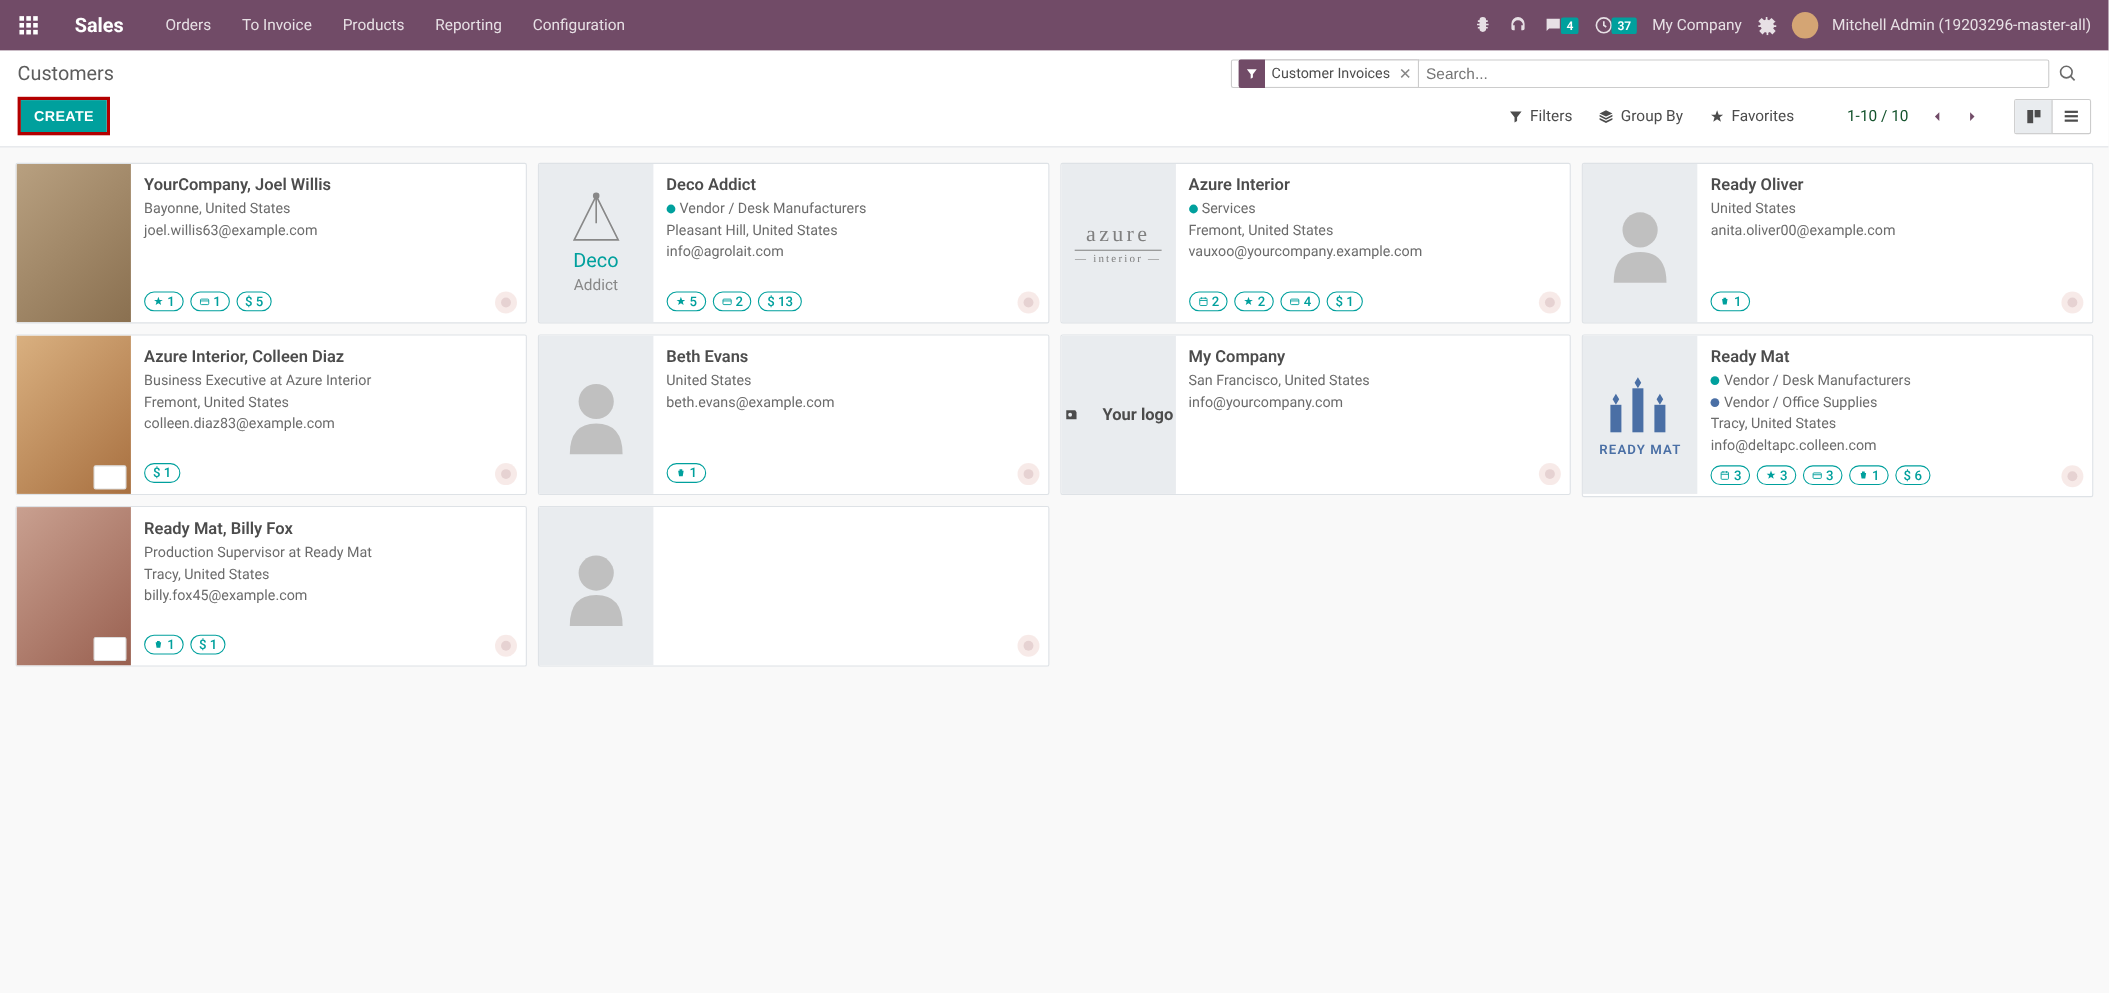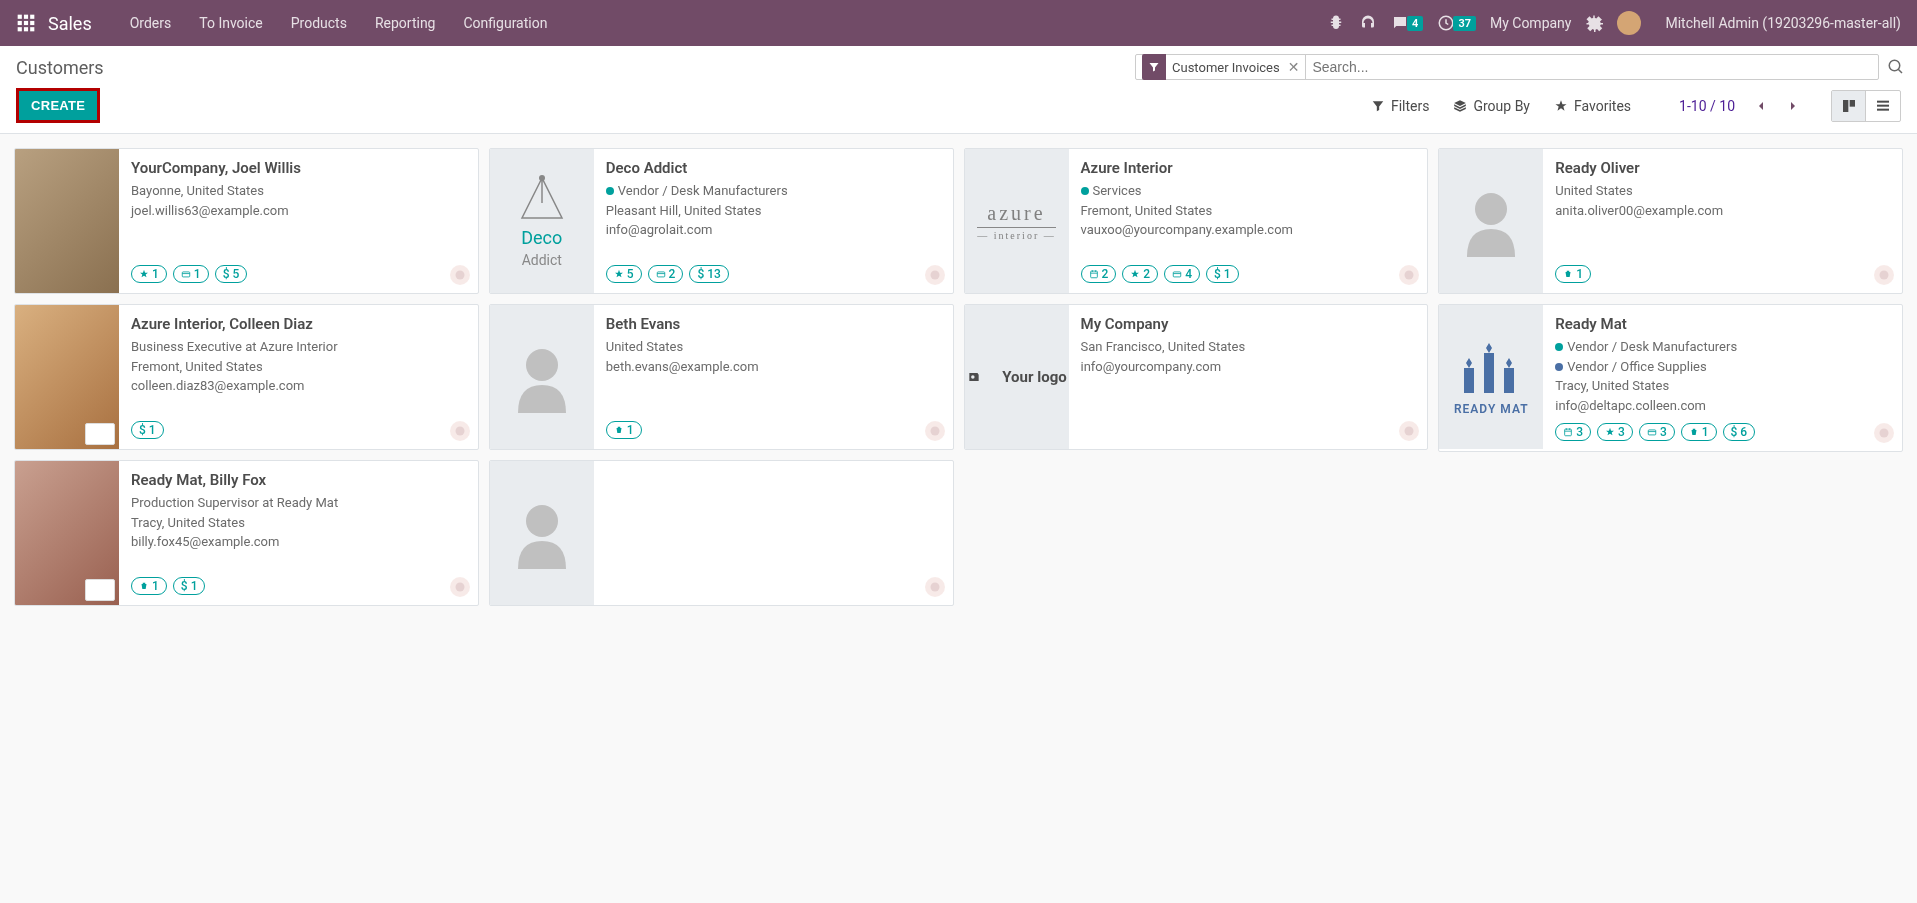--- a/index.html
+++ b/index.html
@@ -2,54 +2,54 @@
 <html><head>
 <meta charset="utf-8">
 <style>
 * { box-sizing: border-box; margin: 0; padding: 0; }
 body { font-family: -apple-system, BlinkMacSystemFont, "Segoe UI", Roboto, sans-serif; background: #f9f9f9; color: #4c4c4c; }
 
 
 .navbar { background: #714b67; height: 46px; display: flex; align-items: center; padding: 0 16px; color: #fff; }
 .navbar-left { display: flex; align-items: center; gap: 0; flex: 1; }
 .apps-icon { width: 20px; height: 20px; margin-right: 12px; fill: #fff; }
-.brand { font-size: 18px; font-weight: 400; margin-right: 24px; color: #fff; }
+.brand { font-size: 18px; font-weight: 700; margin-right: 24px; color: #fff; margin-left: 20px; }
 .nav-link { color: #e7e0e5; padding: 0 14px; font-size: 14px; height: 46px; display: flex; align-items: center; cursor: pointer; }
 .navbar-right { display: flex; align-items: center; gap: 14px; }
 .nav-icon { width: 18px; height: 18px; fill: #e7e0e5; cursor: pointer; }
 .nav-icon-wrap { position: relative; display: flex; align-items: center; cursor: pointer; }
 .badge { background: #00a09d; color: #fff; font-size: 11px; padding: 1px 5px; border-radius: 2px; margin-left: -2px; font-weight: 600; }
 .company { font-size: 14px; color: #e7e0e5; cursor: pointer; }
 .avatar { width: 24px; height: 24px; border-radius: 50%; background: #d4a574; display: inline-block; }
-.user { font-size: 14px; color: #e7e0e5; display: flex; align-items: center; gap: 24px; cursor: pointer; }
+.user { font-size: 14px; color: #e7e0e5; display: flex; align-items: center; gap: 12px; cursor: pointer; }
 
 
 .control-panel { background: #fff; border-bottom: 1px solid #dee2e6; }
-.cp-top { display: flex; padding: 8px 12px 0 16px; align-items: center; }
+.cp-top { display: flex; padding: 8px 28px 0 16px; align-items: center; }
 .cp-left { flex: 1; }
 .breadcrumb { font-size: 18px; color: #5d5d5d; }
 .cp-right-top { display: flex; align-items: center; gap: 8px; flex: 1; max-width: 770px; }
 .search-box { flex: 1; display: flex; align-items: center; border: 1px solid #ccc; border-radius: 2px; height: 26px; padding: 0 6px; gap: 6px; }
 .facet { background: #714b67; color: #fff; display: flex; align-items: center; height: 26px; border-radius: 2px; font-size: 13px; }
 .facet-icon { padding: 0 6px; display: flex; }
 .facet-label { background: #fff; color: #4c4c4c; padding: 3px 6px; border: 1px solid #ccc; border-left: none; display: flex; align-items: center; gap: 8px; height: 26px; }
 .facet-close { cursor: pointer; font-size: 14px; color: #888; }
 .search-input { border: none; outline: none; flex: 1; font-size: 14px; color: #4c4c4c; }
 .search-icon-btn { width: 18px; height: 18px; fill: #6b6b6b; cursor: pointer; }
 
 .cp-bottom { display: flex; padding: 8px 16px 10px 16px; align-items: center; }
 .cp-bottom-left { flex: 1; }
 .create-btn { background: #00a09d; color: #fff; border: none; padding: 7px 12px; font-size: 13px; font-weight: 700; letter-spacing: 0.3px; cursor: pointer; border: 3px solid #b30000; outline: 3px solid #b30000; }
 .create-wrap { display: inline-block; border: 3px solid #b30000; }
 .create-wrap .create-btn { border: none; outline: none; }
 .cp-bottom-right { display: flex; align-items: center; gap: 24px; }
 .toolbar-section { display: flex; align-items: center; gap: 24px; }
 .tool-btn { display: flex; align-items: center; gap: 6px; font-size: 14px; color: #4c4c4c; cursor: pointer; }
 .tool-btn svg { width: 14px; height: 14px; fill: #4c4c4c; }
-.pager { font-size: 14px; color: #4c1d95; display: flex; align-items: center; gap: 4px; }
+.pager { font-size: 14px; color: #14532d; display: flex; align-items: center; gap: 4px; }
 .pager-arrows { display: flex; gap: 4px; margin-left: 8px; }
 .pager-arrow { width: 28px; height: 28px; display: flex; align-items: center; justify-content: center; cursor: pointer; }
 .pager-arrow svg { width: 10px; height: 10px; fill: #714b67; }
 .view-switcher { display: flex; border: 1px solid #ccc; border-radius: 2px; }
 .view-btn { width: 34px; height: 30px; display: flex; align-items: center; justify-content: center; cursor: pointer; border-right: 1px solid #ccc; }
 .view-btn:last-child { border-right: none; }
 .view-btn.active { background: #e9ecef; }
 .view-btn svg { width: 16px; height: 16px; fill: #4c4c4c; }
 
 

